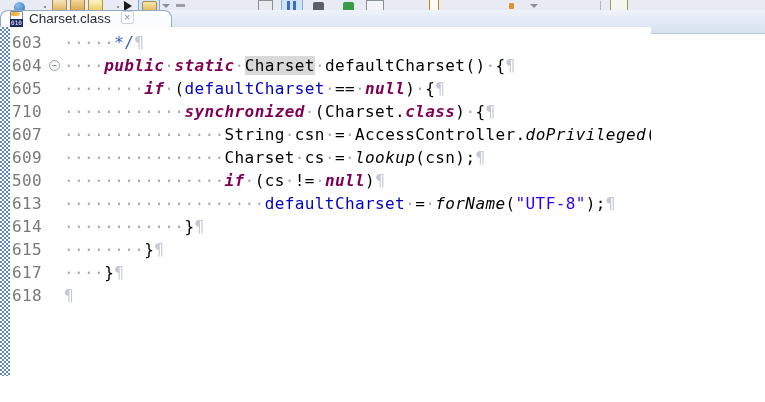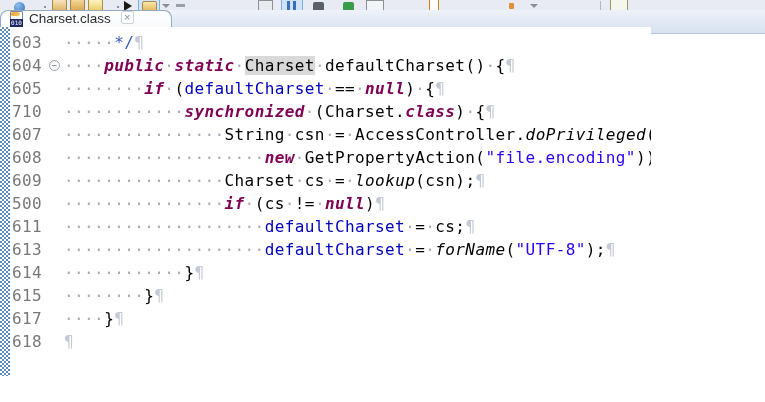--- a/index.html
+++ b/index.html
@@ -125,23 +125,21 @@
 </div>
 
 <div class="editor">
   <div class="range-indicator"></div>
   <div id="rows">
       <div class="row"><span class="cell-num">603</span><span class="cell-fold"></span><span class="cell-code"><span class="ws">·····</span><span class="jd">*/</span><span class="pi">¶</span></span></div>
       <div class="row"><span class="cell-num">604</span><span class="cell-fold"><span class="fold-circle">−</span></span><span class="cell-code"><span class="ws">····</span><span class="k">public</span><span class="ws">·</span><span class="k">static</span><span class="ws">·</span><span class="d hl">Charset</span><span class="ws">·</span><span class="d">defaultCharset()</span><span class="ws">·</span><span class="d">{</span><span class="pi">¶</span></span></div>
       <div class="row"><span class="cell-num">605</span><span class="cell-fold"></span><span class="cell-code"><span class="ws">········</span><span class="k">if</span><span class="ws">·</span><span class="d">(</span><span class="sf">defaultCharset</span><span class="ws">·</span><span class="d">==</span><span class="ws">·</span><span class="k">null</span><span class="d">)</span><span class="ws">·</span><span class="d">{</span><span class="pi">¶</span></span></div>
       <div class="row"><span class="cell-num">710</span><span class="cell-fold"></span><span class="cell-code"><span class="ws">············</span><span class="k">synchronized</span><span class="ws">·</span><span class="d">(Charset.</span><span class="k">class</span><span class="d">)</span><span class="ws">·</span><span class="d">{</span><span class="pi">¶</span></span></div>
       <div class="row"><span class="cell-num">607</span><span class="cell-fold"></span><span class="cell-code"><span class="ws">················</span><span class="d">String</span><span class="ws">·</span><span class="d">csn</span><span class="ws">·</span><span class="d">=</span><span class="ws">·</span><span class="d">AccessController.</span><span class="sm">doPrivileged</span><span class="d">(</span><span class="pi">¶</span></span></div>
-      <div class="row"><span class="cell-num">608</span><span class="cell-fold"></span><span class="cell-code"><span class="ws">····················</span><span class="k">new</span><span class="ws">·</span><span class="d">GetPropertyAction(</span><span class="str">"file.encoding"</span><span class="d">));</span><span class="pi">¶</span></span></div>
       <div class="row"><span class="cell-num">609</span><span class="cell-fold"></span><span class="cell-code"><span class="ws">················</span><span class="d">Charset</span><span class="ws">·</span><span class="d">cs</span><span class="ws">·</span><span class="d">=</span><span class="ws">·</span><span class="sm">lookup</span><span class="d">(csn);</span><span class="pi">¶</span></span></div>
       <div class="row"><span class="cell-num">500</span><span class="cell-fold"></span><span class="cell-code"><span class="ws">················</span><span class="k">if</span><span class="ws">·</span><span class="d">(cs</span><span class="ws">·</span><span class="d">!=</span><span class="ws">·</span><span class="k">null</span><span class="d">)</span><span class="pi">¶</span></span></div>
-      <div class="row"><span class="cell-num">611</span><span class="cell-fold"></span><span class="cell-code"><span class="ws">····················</span><span class="sf">defaultCharset</span><span class="ws">·</span><span class="d">=</span><span class="ws">·</span><span class="d">cs;</span><span class="pi">¶</span></span></div>
       <div class="row"><span class="cell-num">613</span><span class="cell-fold"></span><span class="cell-code"><span class="ws">····················</span><span class="sf">defaultCharset</span><span class="ws">·</span><span class="d">=</span><span class="ws">·</span><span class="sm">forName</span><span class="d">(</span><span class="str">"UTF-8"</span><span class="d">);</span><span class="pi">¶</span></span></div>
       <div class="row"><span class="cell-num">614</span><span class="cell-fold"></span><span class="cell-code"><span class="ws">············</span><span class="d">}</span><span class="pi">¶</span></span></div>
       <div class="row"><span class="cell-num">615</span><span class="cell-fold"></span><span class="cell-code"><span class="ws">········</span><span class="d">}</span><span class="pi">¶</span></span></div>
       <div class="row"><span class="cell-num">617</span><span class="cell-fold"></span><span class="cell-code"><span class="ws">····</span><span class="d">}</span><span class="pi">¶</span></span></div>
       <div class="row"><span class="cell-num">618</span><span class="cell-fold"></span><span class="cell-code"><span class="pi">¶</span></span></div>
     </div>
 </div>
 
 </body></html>

